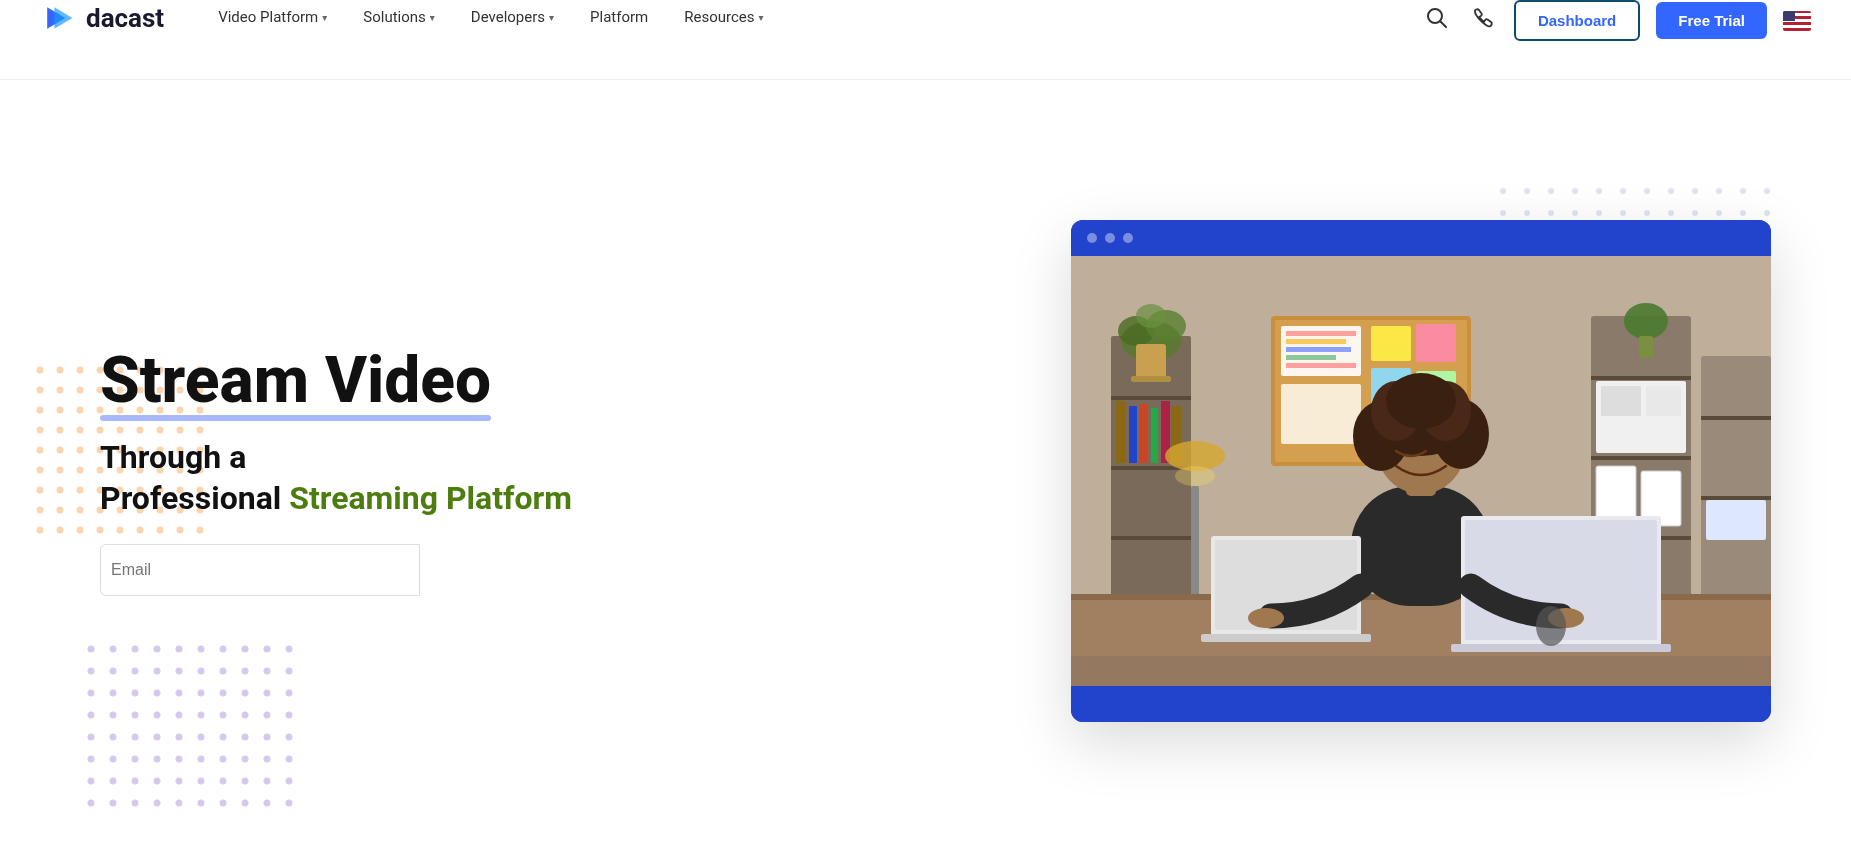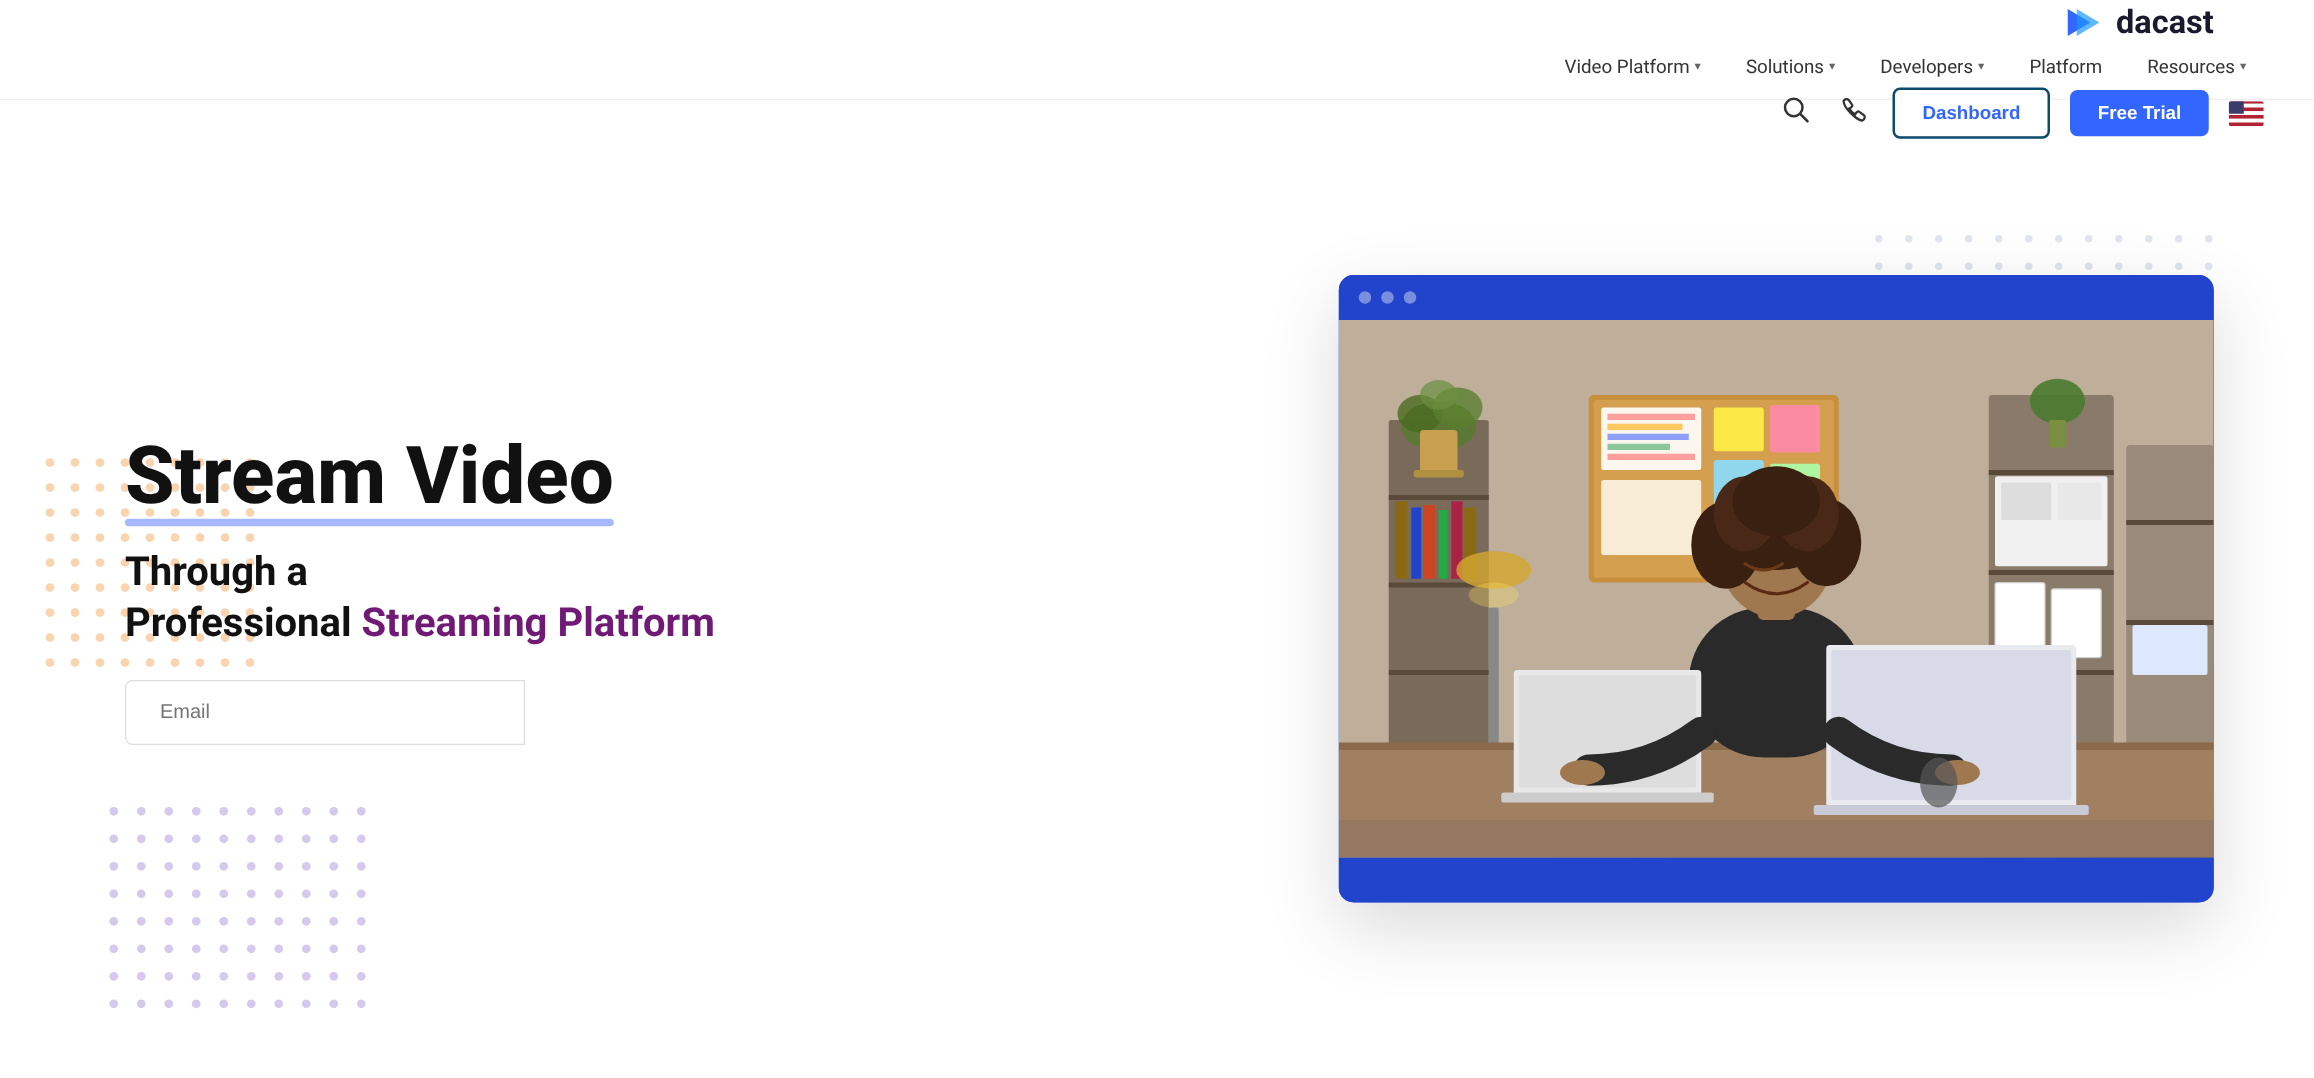--- a/index.html
+++ b/index.html
@@ -1,28 +1,27 @@
 <!DOCTYPE html>
 <html><head>
   <meta charset="utf-8">
   <style>
     * { margin: 0; padding: 0; box-sizing: border-box; }
     body { font-family: -apple-system, BlinkMacSystemFont, 'Segoe UI', Roboto, sans-serif; background: #fff; overflow-x: hidden; }
 
     
     nav {
       display: flex;
-      align-items: flex-end;
+      align-items: flex-start;
       padding: 0 40px;
       height: 80px;
       background: #fff;
       border-bottom: 1px solid #eee;
       position: relative;
       z-index: 10;
-      flex-direction: column;
     }
     .logo {
       display: flex;
       align-items: center;
       gap: 10px;
       margin-right: 40px;
       text-decoration: none;
     }
     .logo-icon {
       width: 36px;
@@ -127,36 +126,36 @@
     }
     .hero-subtitle {
       font-size: 32px;
       font-weight: 700;
       color: #111;
       margin-bottom: 24px;
       line-height: 1.3;
       margin-top: 20px;
     }
     .hero-subtitle-blue {
-      color: #701a75;
+      color: #4d7c0f;
     }
     .hero-desc {
       font-size: 17px;
       color: #444;
       line-height: 1.6;
       margin-bottom: 36px;
       max-width: 500px;
     }
     .hero-form {
       display: flex;
       gap: 0;
       align-items: center;
     }
     .hero-email-input {
-      padding: 16px 27px;
+      padding: 16px 10px;
       font-size: 16px;
       border: 1.5px solid #ddd;
       border-radius: 6px 0 0 6px;
       width: 320px;
       outline: none;
       color: #999;
     }
     .btn-start-trial {
       padding: 16px 32px;
       background: #3366ff;

